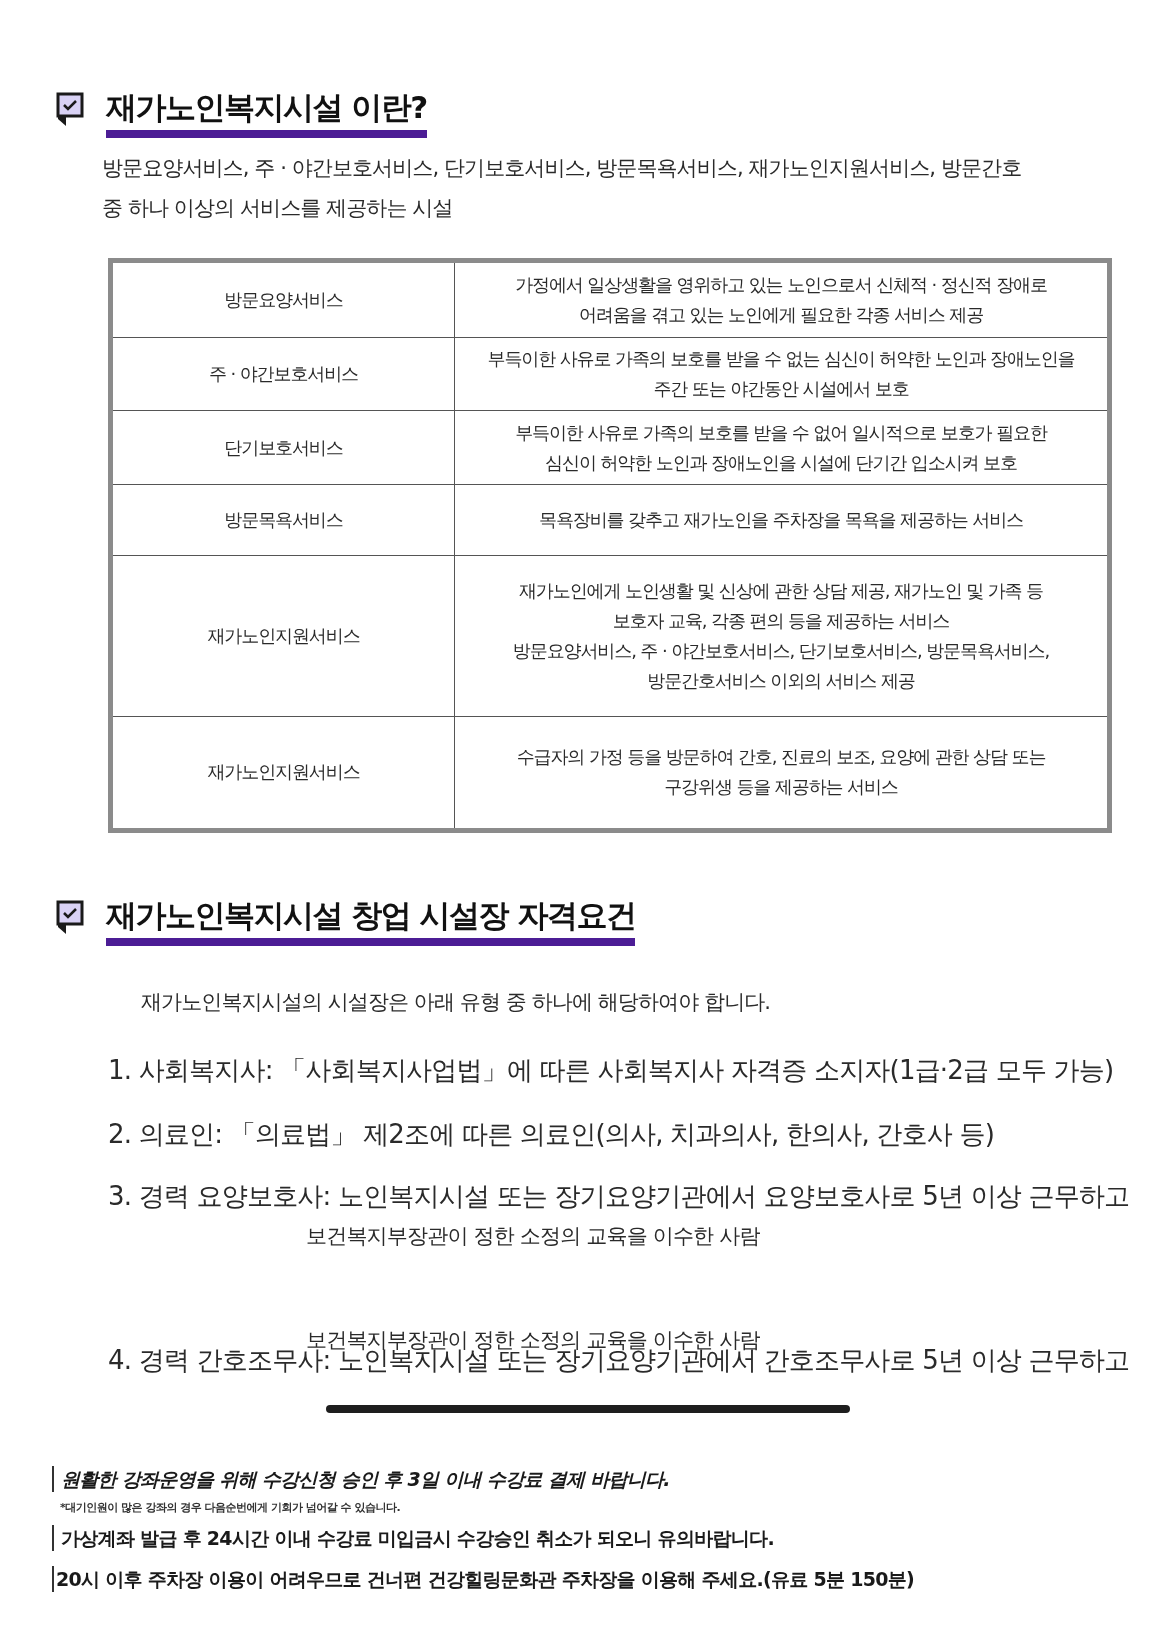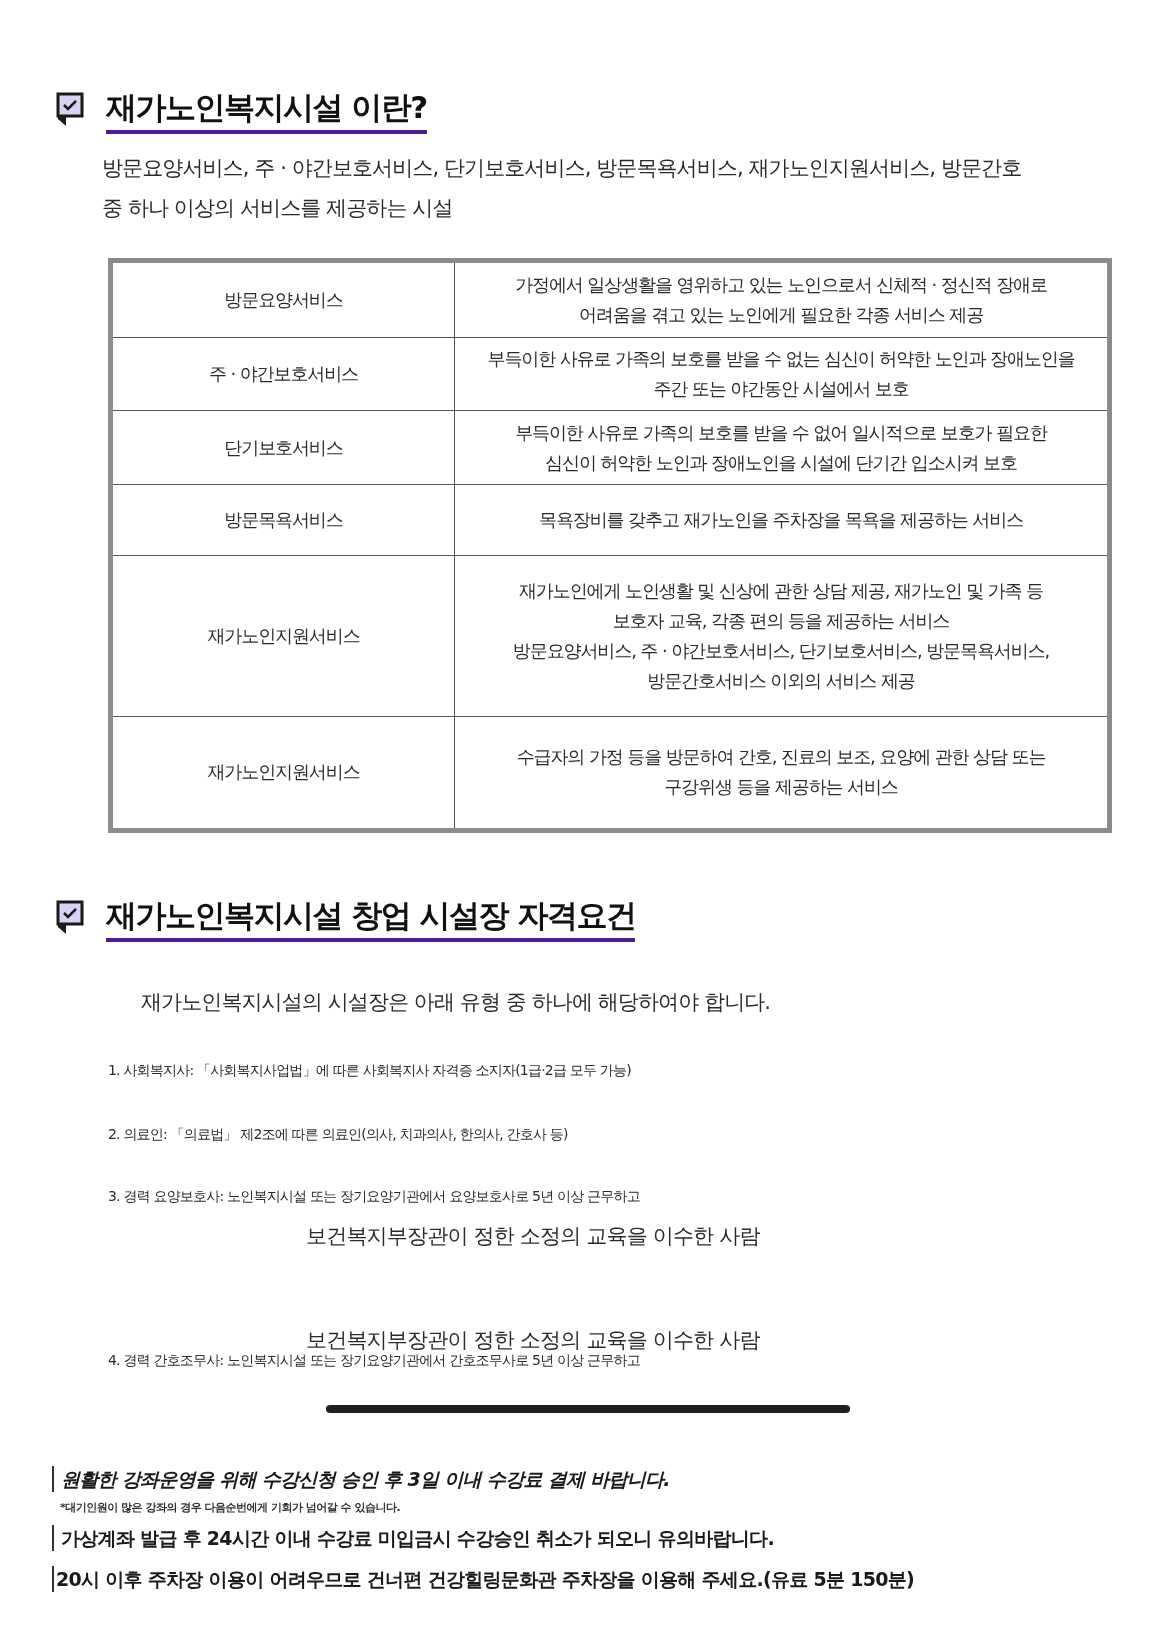--- a/index.html
+++ b/index.html
@@ -9,41 +9,41 @@
     color: #222222;
   }
   .section-heading {
     position: absolute; left: 56px; display: flex; align-items: flex-start;
   }
   .check-icon { width: 30px; height: 36px; margin-right: 20px; margin-top: 4px; position: relative; }
   .check-icon svg { display: block; }
   .heading-text {
     font-family: "DejaVu Sans", sans-serif; font-weight: bold;
     font-size: 31px; letter-spacing: -1.5px; color: #111111;
-    padding-bottom: 4px; border-bottom: 4px solid #4c1d95; line-height: 38px;
+    padding-bottom: 4px; border-bottom: 8px solid #4c1d95; line-height: 38px;
     white-space: nowrap;
   }
   .para {
     position: absolute; left: 102px; font-size: 21px; letter-spacing: -0.9px;
     color: #2a2a2a; line-height: 40px; white-space: nowrap;
   }
   .svc-table {
     position: absolute; left: 108px; top: 258px; width: 1004px; height: 575px;
     border: 5px solid #8b8b8b; box-sizing: border-box; border-collapse: collapse;
     table-layout: fixed;
   }
   .svc-table td {
     border: 1.5px solid #555555; text-align: center; vertical-align: middle;
     font-size: 18px; letter-spacing: -1.1px; color: #2a2a2a; line-height: 30px;
     padding: 0 4px;
   }
   .svc-table td.name { width: 333px; }
   .svc-table .desc-line { display: block; white-space: nowrap; }
   .req {
-    position: absolute; left: 108px; font-size: 14px; letter-spacing: -0.8px;
+    position: absolute; left: 108px; font-size: 26px; letter-spacing: -0.8px;
     color: #2a2a2a; white-space: nowrap; line-height: 32px;
   }
   .req-cont { position: absolute; left: 306px; font-size: 21px; letter-spacing: -0.8px; color:#2a2a2a; white-space: nowrap; line-height: 32px; }
   .divider {
     position: absolute; left: 326px; top: 1405px; width: 524px; height: 8px;
     background: #1e1e1e; border-radius: 4px;
   }
   .note {
     position: absolute; left: 52px; font-size: 19px; font-weight: bold;
     letter-spacing: -0.7px; color: #1a1a1a; white-space: nowrap; line-height: 26px;

